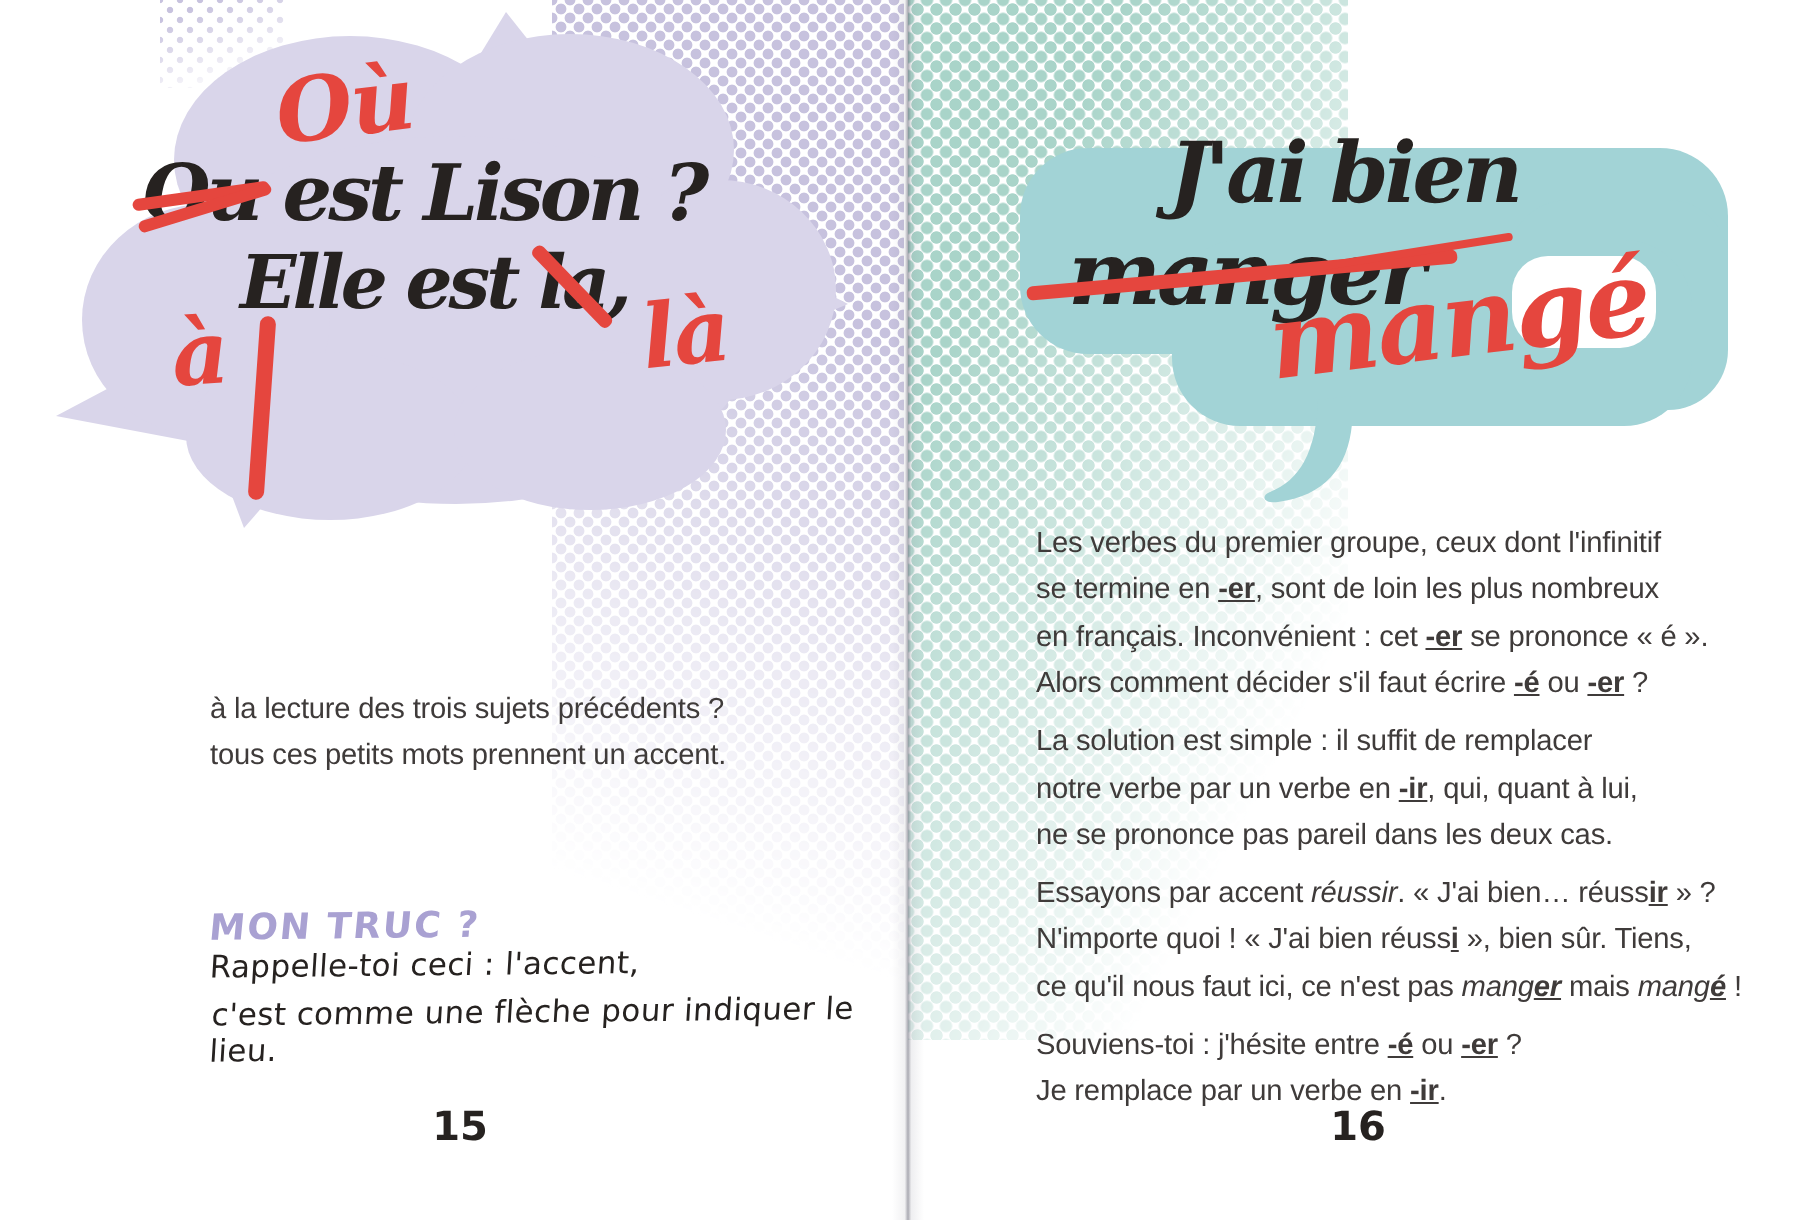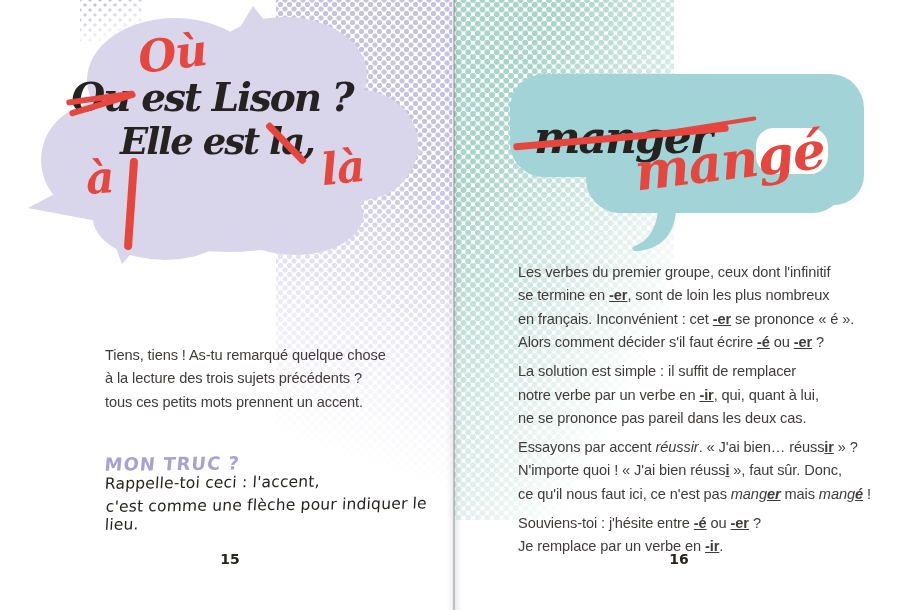--- a/index.html
+++ b/index.html
@@ -82,21 +82,21 @@
 
   
   .tip{position:absolute;left:105px;top:452px;width:345px;transform:rotate(-.6deg);}
   .tip-label{display:inline-block;font-family:"DejaVu Sans",sans-serif;font-weight:700;
     font-size:18px;color:var(--tip-lav);letter-spacing:1px;transform:skewX(-6deg);margin-right:9px;}
   .hand{font-family:"DejaVu Sans",sans-serif;font-size:15.5px;color:var(--ink);
     letter-spacing:.2px;transform:skewX(-4deg);display:inline-block;}
   .tip-line2{display:block;margin-top:5px;transform:skewX(-4deg);}
 
   .pagenum{position:absolute;top:551px;width:40px;text-align:center;
-    font-family:"DejaVu Sans",sans-serif;font-weight:700;font-size:14px;color:var(--ink);}
+    font-family:"DejaVu Sans",sans-serif;font-weight:700;font-size:20px;color:var(--ink);}
   .pn-left{left:210px;}
   .pn-right{left:205px;}
 </style>
 </head>
 <body>
 
 <div class="spread">
 
   <div class="page left">
     <div class="dots dots-tl"></div>
@@ -123,21 +123,20 @@
     <div class="script cl1"><span class="sk"><span>Ou</span><i class="bar ou-b1"></i><i class="bar ou-b2"></i></span><span> est Lison ?</span></div>
 
     <div class="script cl2"><span>Elle est </span><span class="sk"><span>la</span><i class="bar la-b1"></i></span><span>,</span></div>
 
     <div class="corr corr-la">là</div>
     <div class="corr corr-a">à</div>
 
     <div class="vbar"></div>
 
     <div class="body-block left-body">
-        <div class="tline"><span>Tiens, tiens ! As-tu remarqué quelque chose</span></div>
         <div class="tline"><span>à la lecture des trois sujets précédents ?</span></div>
         <div class="tline"><span>tous ces petits mots prennent un accent.</span></div>
       </div>
 
     <div class="tip">
       <span class="tip-label">MON TRUC ?</span><span class="hand">Rappelle-toi ceci : l'accent,</span>
       <span class="hand tip-line2">c'est comme une flèche pour indiquer le lieu.</span>
     </div>
 
     <div class="pagenum pn-left">15</div>
@@ -149,40 +148,41 @@
     <svg class="shape-svg" width="452" height="280" viewBox="0 0 452 280">
       <g fill="#a2d3d6">
         <rect x="56" y="74" width="354" height="103" rx="34"></rect>
         <rect x="300" y="100" width="110" height="105" rx="30"></rect>
         <rect x="132" y="120" width="260" height="93" rx="34"></rect>
         <path d="M 205 200 C 204 226, 196 240, 181 246 C 176 248, 178 252, 185 251 C 208 248, 220 234, 222 212 L 222 198 Z"></path>
       </g>
       <rect x="302" y="128" width="72" height="46" rx="18" fill="#ffffff"></rect>
     </svg>
 
+    <div class="script jai">J'ai bien</div>
 
     <div class="script manger-line"><span class="sk"><span>manger</span><i class="bar mg-b1"></i><i class="bar mg-b2"></i></span></div>
 
     <div class="corr mange">mangé</div>
 
     <div class="body-block right-paras">
       <div class="para">
           <div class="tline"><span>Les verbes du premier groupe, ceux dont l'infinitif</span></div>
           <div class="tline"><span>se termine en </span><span class="b">-er</span><span>, sont de loin les plus nombreux</span></div>
           <div class="tline"><span>en français. Inconvénient : cet </span><span class="b">-er</span><span> se prononce « é ».</span></div>
           <div class="tline"><span>Alors comment décider s'il faut écrire </span><span class="b">-é</span><span> ou </span><span class="b">-er</span><span> ?</span></div>
         </div>
       <div class="para">
           <div class="tline"><span>La solution est simple : il suffit de remplacer</span></div>
           <div class="tline"><span>notre verbe par un verbe en </span><span class="b">-ir</span><span>, qui, quant à lui,</span></div>
           <div class="tline"><span>ne se prononce pas pareil dans les deux cas.</span></div>
         </div>
       <div class="para">
           <div class="tline"><span>Essayons par accent </span><span class="i">réussir</span><span>. « J'ai bien… réuss</span><span class="b">ir</span><span> » ?</span></div>
-          <div class="tline"><span>N'importe quoi ! « J'ai bien réuss</span><span class="b">i</span><span> », faut sûr. Donc,</span></div>
+          <div class="tline"><span>N'importe quoi ! « J'ai bien réuss</span><span class="b">i</span><span> », bien sûr. Tiens,</span></div>
           <div class="tline"><span>ce qu'il nous faut ici, ce n'est pas </span><span class="i">mang</span><span class="b i">er</span><span> mais </span><span class="i">mang</span><span class="b i">é</span><span> !</span></div>
         </div>
       <div class="para">
           <div class="tline"><span>Souviens-toi : j'hésite entre </span><span class="b">-é</span><span> ou </span><span class="b">-er</span><span> ?</span></div>
           <div class="tline"><span>Je remplace par un verbe en </span><span class="b">-ir</span><span>.</span></div>
         </div>
     </div>
 
     <div class="pagenum pn-right">16</div>
   </div>

